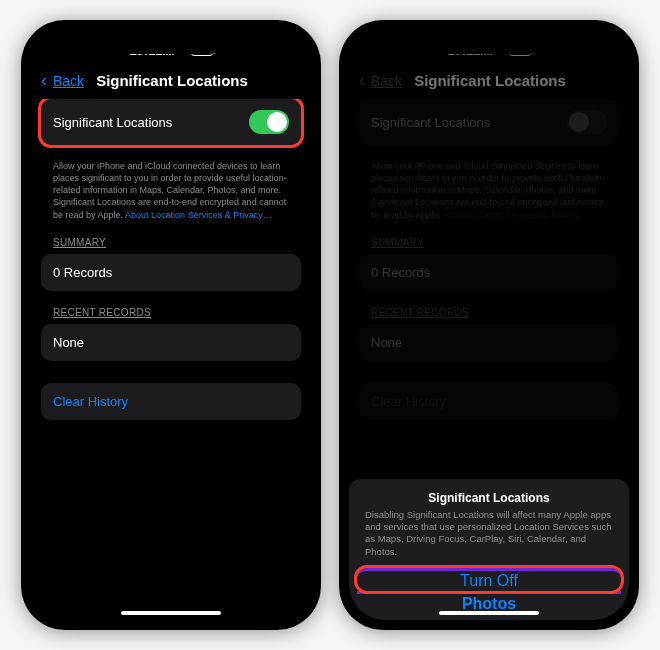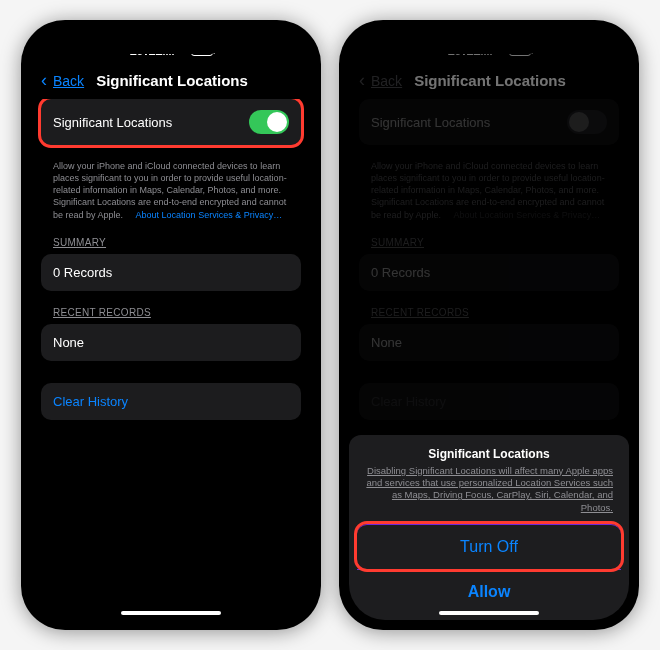--- a/index.html
+++ b/index.html
@@ -107,21 +107,21 @@
     width:20px; height:20px; background:#fff; border-radius:50%;
     position:absolute; top:2px; transition:left .2s;
   }
   .toggle-on .knob { right:2px; }
   .toggle-off .knob { left:2px; background:#8e8e93; }
 
   .footer-text {
     color:#8e8e93; font-size:9px; line-height:1.35;
     padding: 5px 12px 0 12px;
   }
-  .link { color:#0a84ff;margin-left:10px; }
+  .link { color:#0a84ff; }
   .header-label {
     color:#8e8e93; font-size:10px; letter-spacing:0.3px;
     padding: 16px 12px 6px 12px;
     text-decoration: underline;
   }
   .clear-history { color:#0a84ff; }
 
   .highlight-red {
     outline: 3px solid #ff3b30;
     outline-offset: 0;
@@ -139,27 +139,26 @@
     padding: 12px 8px 6px 8px;
     z-index: 20;
     border-top-left-radius: 12px;
     border-top-right-radius: 12px;
   }
   .sheet-title {
     color:#fff; font-size:12px; font-weight:600; text-align:center;
     margin-bottom:4px;
   }
   .sheet-msg {
-    color:#8e8e93; font-size:9.5px; line-height:1.3; text-align:right;
+    color:#8e8e93; font-size:9.5px; line-height:1.3; text-align:left;
     padding: 0 8px 10px 8px;
-    text-decoration: underline;
   }
   .sheet-btn {
-    text-align:center; padding:13px 0; font-size:16px;
-    border-top:1px solid #6d28d9;
+    text-align:center; padding:1px 0; font-size:16px;
+    border-top:3px solid #6d28d9;
   }
   .turn-off { color:#0a84ff; }
   .cancel { color:#0a84ff; font-weight:600; }
 
   .home-indicator {
     position:absolute; bottom:5px; left:50%; transform:translateX(-50%);
     width:100px; height:4px; background:#fff; border-radius:3px; z-index:30;
   }
 
   .phone-right .content .cell,
@@ -288,18 +287,18 @@
         <span class="clear-history">Clear History</span>
       </div>
     </div>
 
     <div class="dim-overlay"></div>
 
     <div class="action-sheet">
       <div class="sheet-title">Significant Locations</div>
       <div class="sheet-msg">Disabling Significant Locations will affect many Apple apps and services that use personalized Location Services such as Maps, Driving Focus, CarPlay, Siri, Calendar, and Photos.</div>
       <div class="sheet-btn turn-off highlight-red">Turn Off</div>
-      <div class="sheet-btn cancel">Allow</div>
+      <div class="sheet-btn cancel">Photos</div>
     </div>
 
     <div class="home-indicator"></div>
   </div>
 </div>
 
 </body></html>

